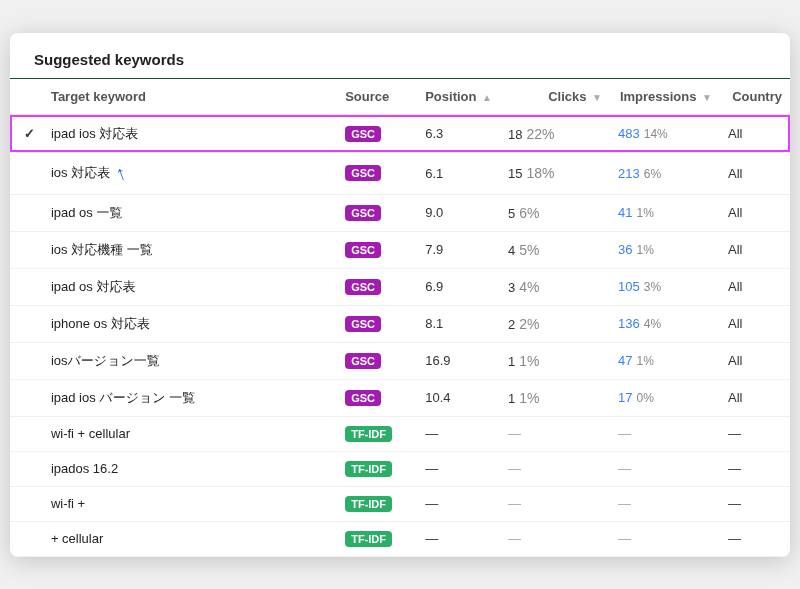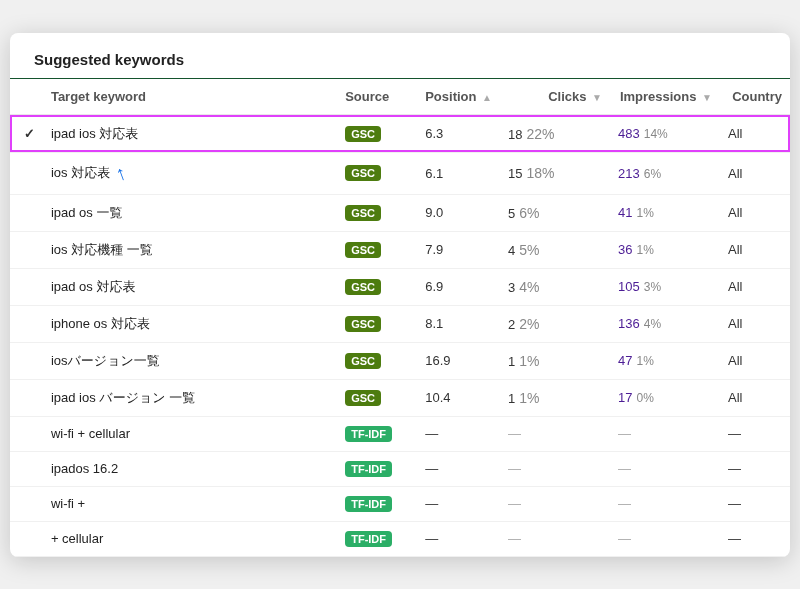--- a/index.html
+++ b/index.html
@@ -75,25 +75,25 @@
     }
     .keyword-cell { font-size: 13px; color: #222; }
     .badge {
       display: inline-block;
       border-radius: 4px;
       padding: 2px 6px;
       font-size: 11px;
       font-weight: 700;
       color: #fff;
     }
-    .badge-gsc { background: #4d7c0f; }
+    .badge-gsc { background: #a21caf; }
     .badge-tfidf { background: #2bae66; }
     .clicks-val { color: #333; }
     .clicks-pct { color: #888; font-size: 14px; margin-left: 4px; }
-    .impressions-val { color: #4c1d95; }
+    .impressions-val { color: #3b82f6; }
     .impressions-pct { color: #888; font-size: 12px; margin-left: 4px; }
     .arrow-indicator {
       display: inline-block;
       color: #1a73e8;
       font-size: 20px;
       margin-left: 6px;
       vertical-align: middle;
       transform: rotate(-20deg);
     }
     .dash { color: #aaa; }

